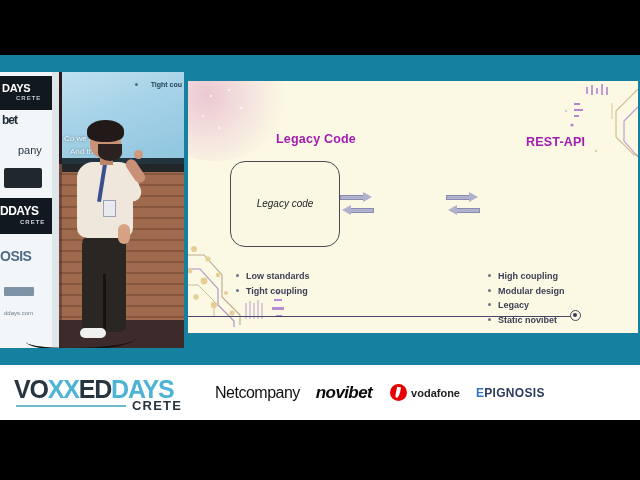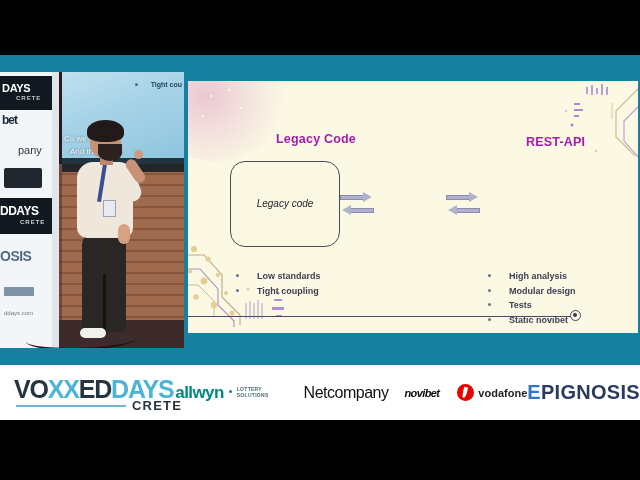--- a/index.html
+++ b/index.html
@@ -86,45 +86,45 @@
 
   .arrows{position:absolute;width:34px;height:26px;}
   .ar-l{left:152px;top:111px;}
   .ar-r{left:258px;top:111px;}
   .arw-body{position:absolute;height:5px;background:#b0b1cf;border:1px solid #8a8bad;box-sizing:border-box;}
   .arw-head{position:absolute;width:0;height:0;border-top:5px solid transparent;border-bottom:5px solid transparent;}
 
   .blist{position:absolute;font-size:9px;font-weight:bold;color:#3d3f55;line-height:1.62;}
   .bl-left{left:48px;top:188px;}
   .bl-right{left:300px;top:188px;}
-  .blist div{display:flex;align-items:flex-start;gap:18px;white-space:nowrap;}
+  .blist div{display:flex;align-items:flex-start;gap:7px;white-space:nowrap;}
   .bdot{display:inline-block;width:3px;height:3px;border-radius:50%;background:#6f6f8d;margin-top:5px;flex:0 0 auto;}
 
   
   .sponsors{position:absolute;left:0;top:365px;width:640px;height:55px;background:#fff;display:flex;align-items:center;}
   .vx{position:relative;margin-left:14px;width:166px;height:40px;}
   .vx-main{position:absolute;left:0;top:2px;font-size:25px;font-weight:bold;letter-spacing:-1.2px;white-space:nowrap;}
   .vx-a{color:#26353f;}
   .vx-x{color:#4db4d6;}
   .vx-b{color:#4db4d6;}
   .vx-rule{position:absolute;left:2px;top:32px;width:110px;height:2px;background:#6fb9ce;}
   .vx-sub{position:absolute;left:118px;top:25px;font-size:13px;font-weight:bold;color:#26353f;letter-spacing:1.2px;}
   .sp{display:flex;align-items:center;white-space:nowrap;}
   .sp-allwyn{margin-left:14px;font-size:17px;font-weight:bold;color:#008a7c;letter-spacing:-.6px;}
   .sp-allwyn-dot{display:inline-block;width:3px;height:3px;border-radius:50%;background:#008a7c;margin:0 5px 3px 5px;}
   .sp-allwyn-sub{font-size:5px;font-weight:bold;color:#4b6b72;line-height:1.15;letter-spacing:.3px;}
   .sp-net{margin-left:35px;font-size:16px;color:#111;letter-spacing:-.5px;}
   .sp-fairlo{margin-left:18px;font-size:19px;font-weight:bold;font-style:italic;color:#2fc04d;
       font-family:"DejaVu Serif",serif;letter-spacing:-.5px;}
-  .sp-novibet{margin-left:16px;font-size:11px;font-weight:bold;font-style:italic;color:#0b0b0b;letter-spacing:-.6px;}
+  .sp-novibet{margin-left:16px;font-size:17px;font-weight:bold;font-style:italic;color:#0b0b0b;letter-spacing:-.6px;}
   .sp-voda{margin-left:18px;display:flex;align-items:center;}
   .voda-mark{width:17px;height:17px;border-radius:50%;background:#e60000;position:relative;}
   .voda-mark i{position:absolute;left:6px;top:3px;width:4px;height:11px;background:#fff;border-radius:0 0 60% 40%;transform:rotate(12deg);}
   .voda-txt{margin-left:4px;font-size:11px;font-weight:bold;color:#222;}
-  .sp-epig{margin-left:0;font-size:20px;font-weight:bold;color:#2b3a5e;letter-spacing:.3px;}
+  .sp-epig{margin-left:16px;font-size:12px;font-weight:bold;color:#2b3a5e;letter-spacing:.3px;}
   .epig-e{color:#2f79c4;}
 </style>
 </head>
 <body>
 
 <div class="stage">
 
   <div class="letterbox-top"></div>
 
   <div class="frame"></div>
@@ -279,50 +279,45 @@
         </div>
       <div>
           <span class="bdot"></span>
           <span>Tight coupling</span>
         </div>
     </div>
 
     <div class="blist bl-right">
       <div>
           <span class="bdot"></span>
-          <span>High analysis</span>
+          <span>High coupling</span>
         </div>
       <div>
           <span class="bdot"></span>
           <span>Modular design</span>
         </div>
       <div>
           <span class="bdot"></span>
-          <span>Tests</span>
+          <span>Legacy</span>
         </div>
       <div>
           <span class="bdot"></span>
           <span>Static novibet</span>
         </div>
     </div>
   </div>
 
   <div class="sponsors">
 
     <div class="vx">
       <div class="vx-main"><span class="vx-a">VO</span><span class="vx-x">XX</span><span class="vx-a">ED</span><span class="vx-b">DAYS</span></div>
       <div class="vx-rule"></div>
       <div class="vx-sub">CRETE</div>
     </div>
 
-    <div class="sp">
-      <span class="sp-allwyn">allwyn</span>
-      <span class="sp-allwyn-dot"></span>
-      <span class="sp-allwyn-sub"><span>LOTTERY</span><br><span>SOLUTIONS</span></span>
-    </div>
 
     <div class="sp-net">Netcompany</div>
 
 
     <div class="sp-novibet">novibet</div>
 
     <div class="sp-voda">
       <span class="voda-mark">
           <i></i>
         </span>

